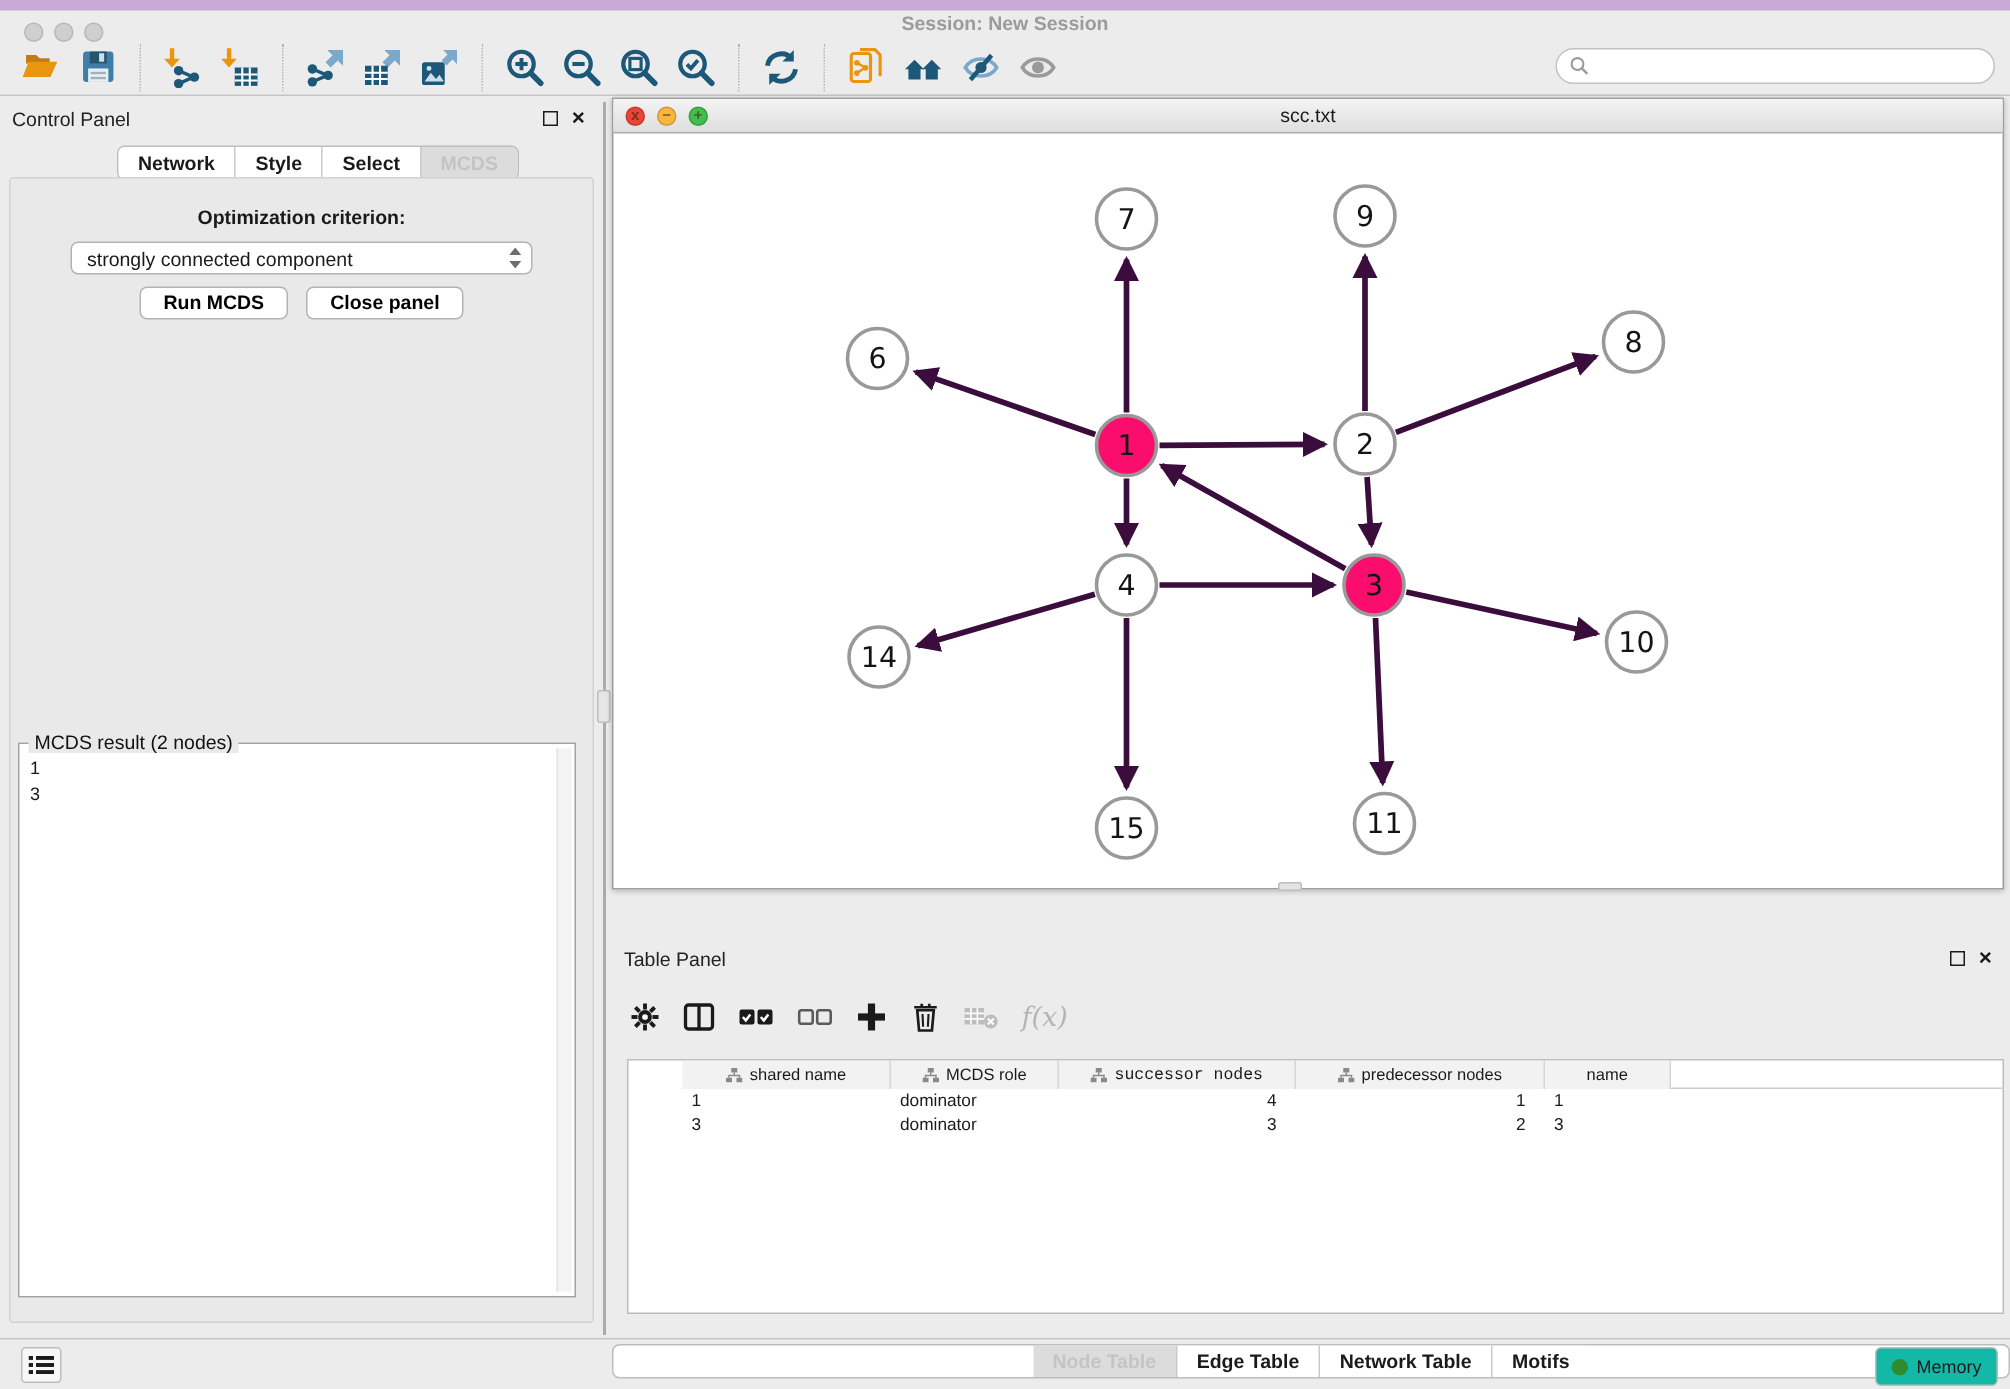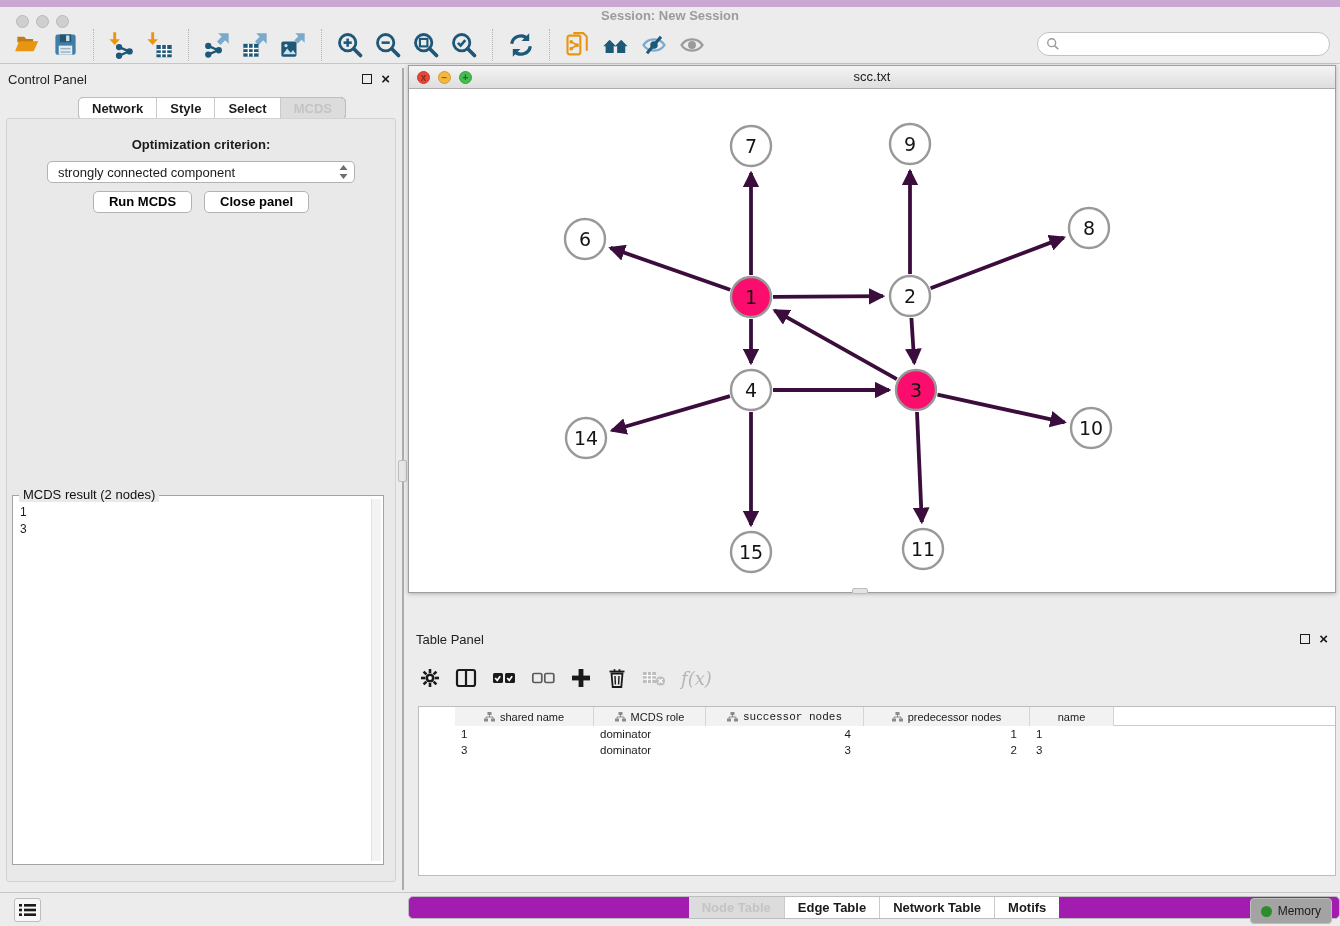--- a/index.html
+++ b/index.html
@@ -23,21 +23,21 @@
                   border:1px solid #C2C2C2; border-radius:12px; display:flex; align-items:center;
                   padding-left:8px; font-size:12px; }
   .search-field input { border:none; outline:none; flex:1; font-size:12px; background:transparent;
                         font-family:"Liberation Sans", sans-serif; }
   
   .control-panel { position:absolute; left:0; top:68px; width:402px; height:822px; }
   .panel-title { position:absolute; left:8px; top:4px; font-size:13px; color:#222; }
   .panel-btns { position:absolute; right:12px; top:6px; display:flex; gap:9px; align-items:center; }
   .float-icon { width:10px; height:10px; border:1.6px solid #1A1A1A; display:inline-block; }
   .close-x { font-size:15px; font-weight:bold; line-height:10px; color:#1A1A1A; }
-  .seg-group { display:flex; border:1px solid #BDBDBD; border-radius:5px; overflow:hidden; background:#a21caf; }
+  .seg-group { display:flex; border:1px solid #BDBDBD; border-radius:5px; overflow:hidden; background:#ffffff; }
   .cp-tabs { position:absolute; left:78px; top:29px; }
   .seg { padding:2px 13px; font-size:13px; font-weight:bold; line-height:17px; background:#FFF;
          border-left:1px solid #CACACA; cursor:default; white-space:nowrap; }
   .seg:first-child { border-left:none; }
   .seg-active { background:#DCDCDC; color:#C4C4C4; }
   .cp-body { position:absolute; left:6px; top:50px; width:390px; height:764px;
              background:#E9E9E9; border:1px solid #D2D2D2; border-radius:3px; }
   .opt-label { margin-top:18px; text-align:center; font-size:13px; font-weight:bold; }
   .criterion { margin:9px auto 0 auto; width:308px; height:22px; background:#FFF;
                border:1px solid #B3B3B3; border-radius:5px; display:flex; align-items:center;
@@ -82,21 +82,21 @@
         justify-content:center; gap:5px; font-size:11px; color:#1A1A1A; height:19px; }
   .tr { display:flex; height:16px; align-items:center; }
   .td { font-size:11.5px; height:16px; line-height:16px; overflow:hidden; white-space:nowrap; }
   .td.left { padding-left:6px; text-align:left; }
   .td.right { padding-right:13px; text-align:right; }
   .tp-tabs { position:absolute; left:0; top:268px; width:932px; display:flex; justify-content:center; }
   
   .status-bar { position:absolute; left:0; top:892px; width:1340px; height:34px; border-top:1px solid #C6C6C6; }
   .list-btn { position:absolute; left:14px; top:5px; width:27px; height:24px; background:#F7F7F7;
               border:1px solid #BDBDBD; border-radius:3px; display:flex; align-items:center; justify-content:center; }
-  .memory-btn { position:absolute; right:8px; top:5px; height:24px; padding:12px 10px; background:#a3a3a3;
+  .memory-btn { position:absolute; right:8px; top:5px; height:24px; padding:12px 10px; background:#14b8a6;
                 border:1px solid #BDBDBD; border-radius:4px; display:flex; align-items:center; gap:6px;
                 font-size:12px; }
   .mem-dot { width:11px; height:11px; border-radius:50%; }
 </style>
 </head>
 <body>
 
 <div class="top-strip"></div>
 <div class="titlebar">
   <div class="lights">

